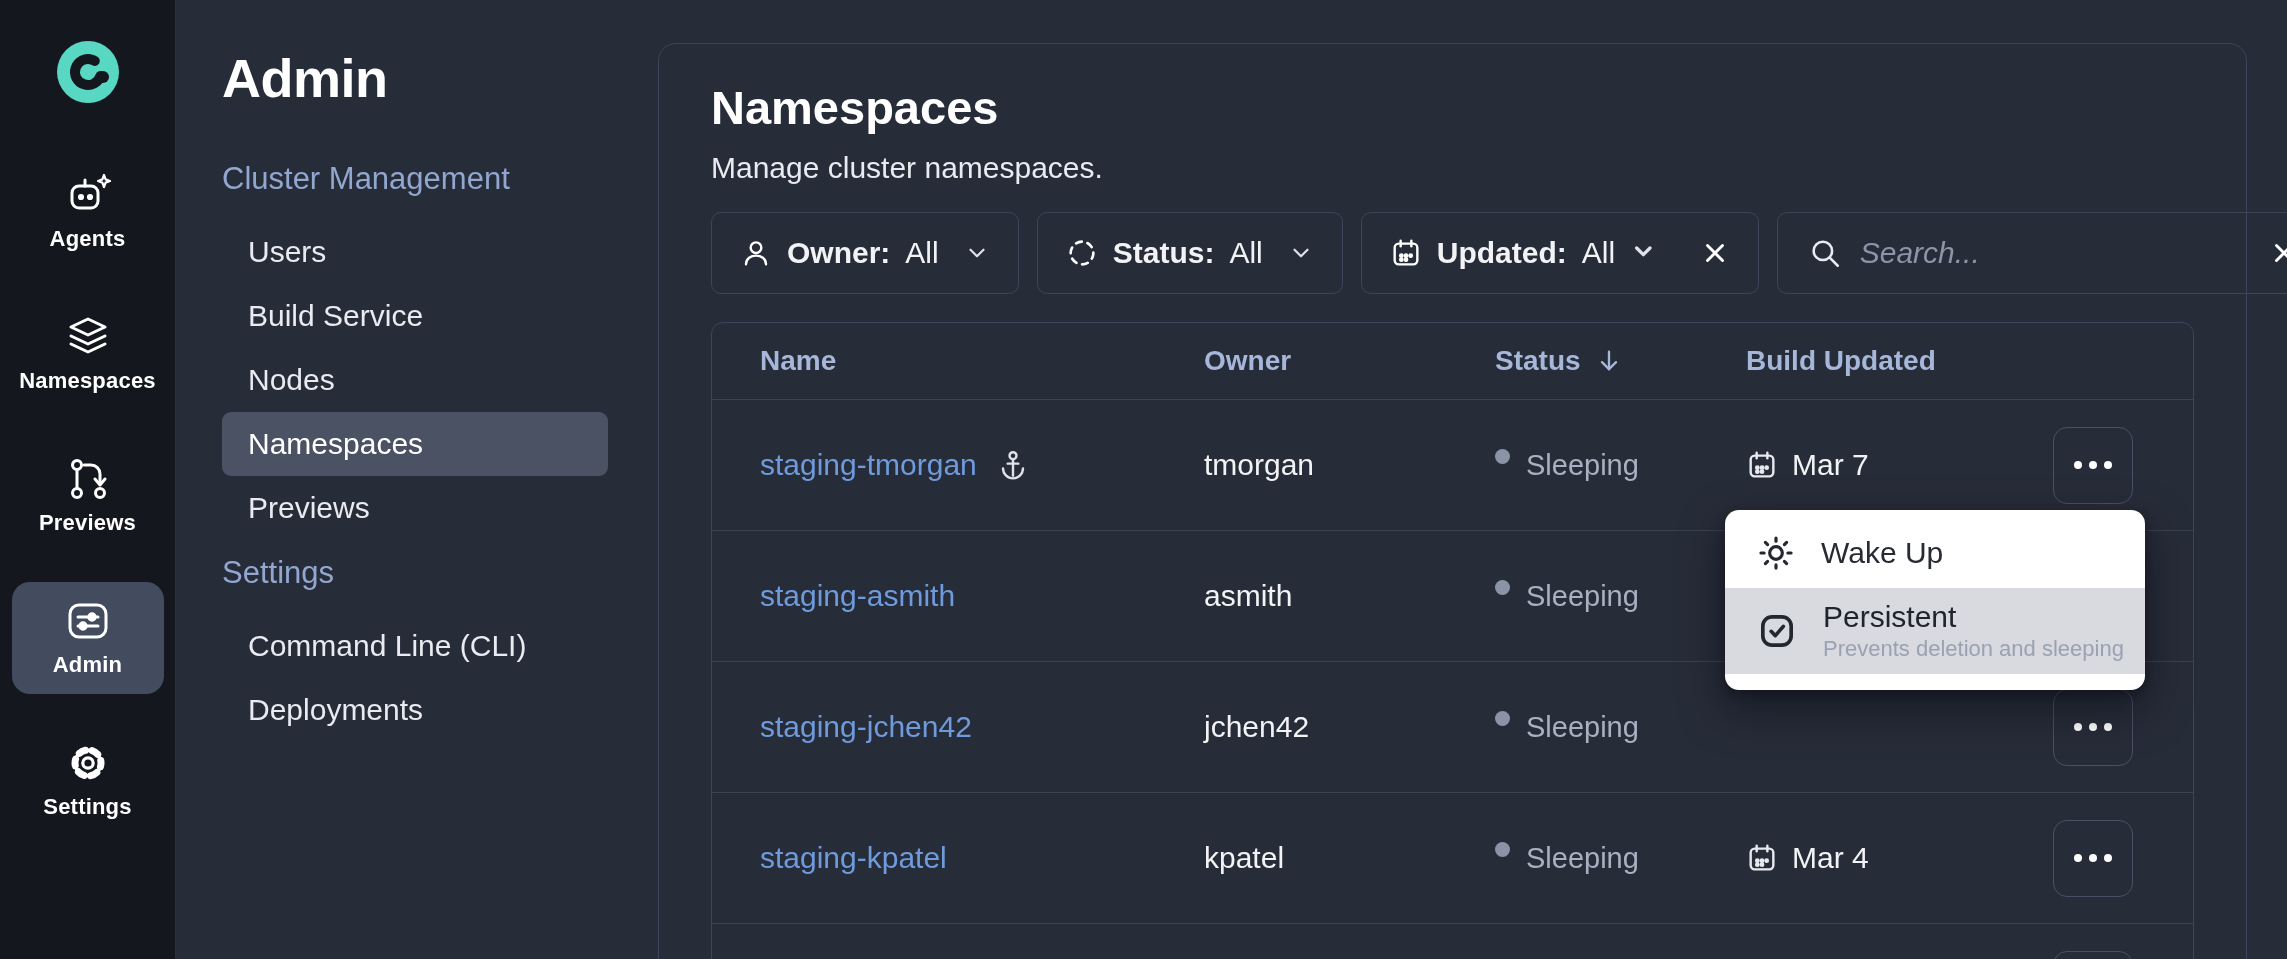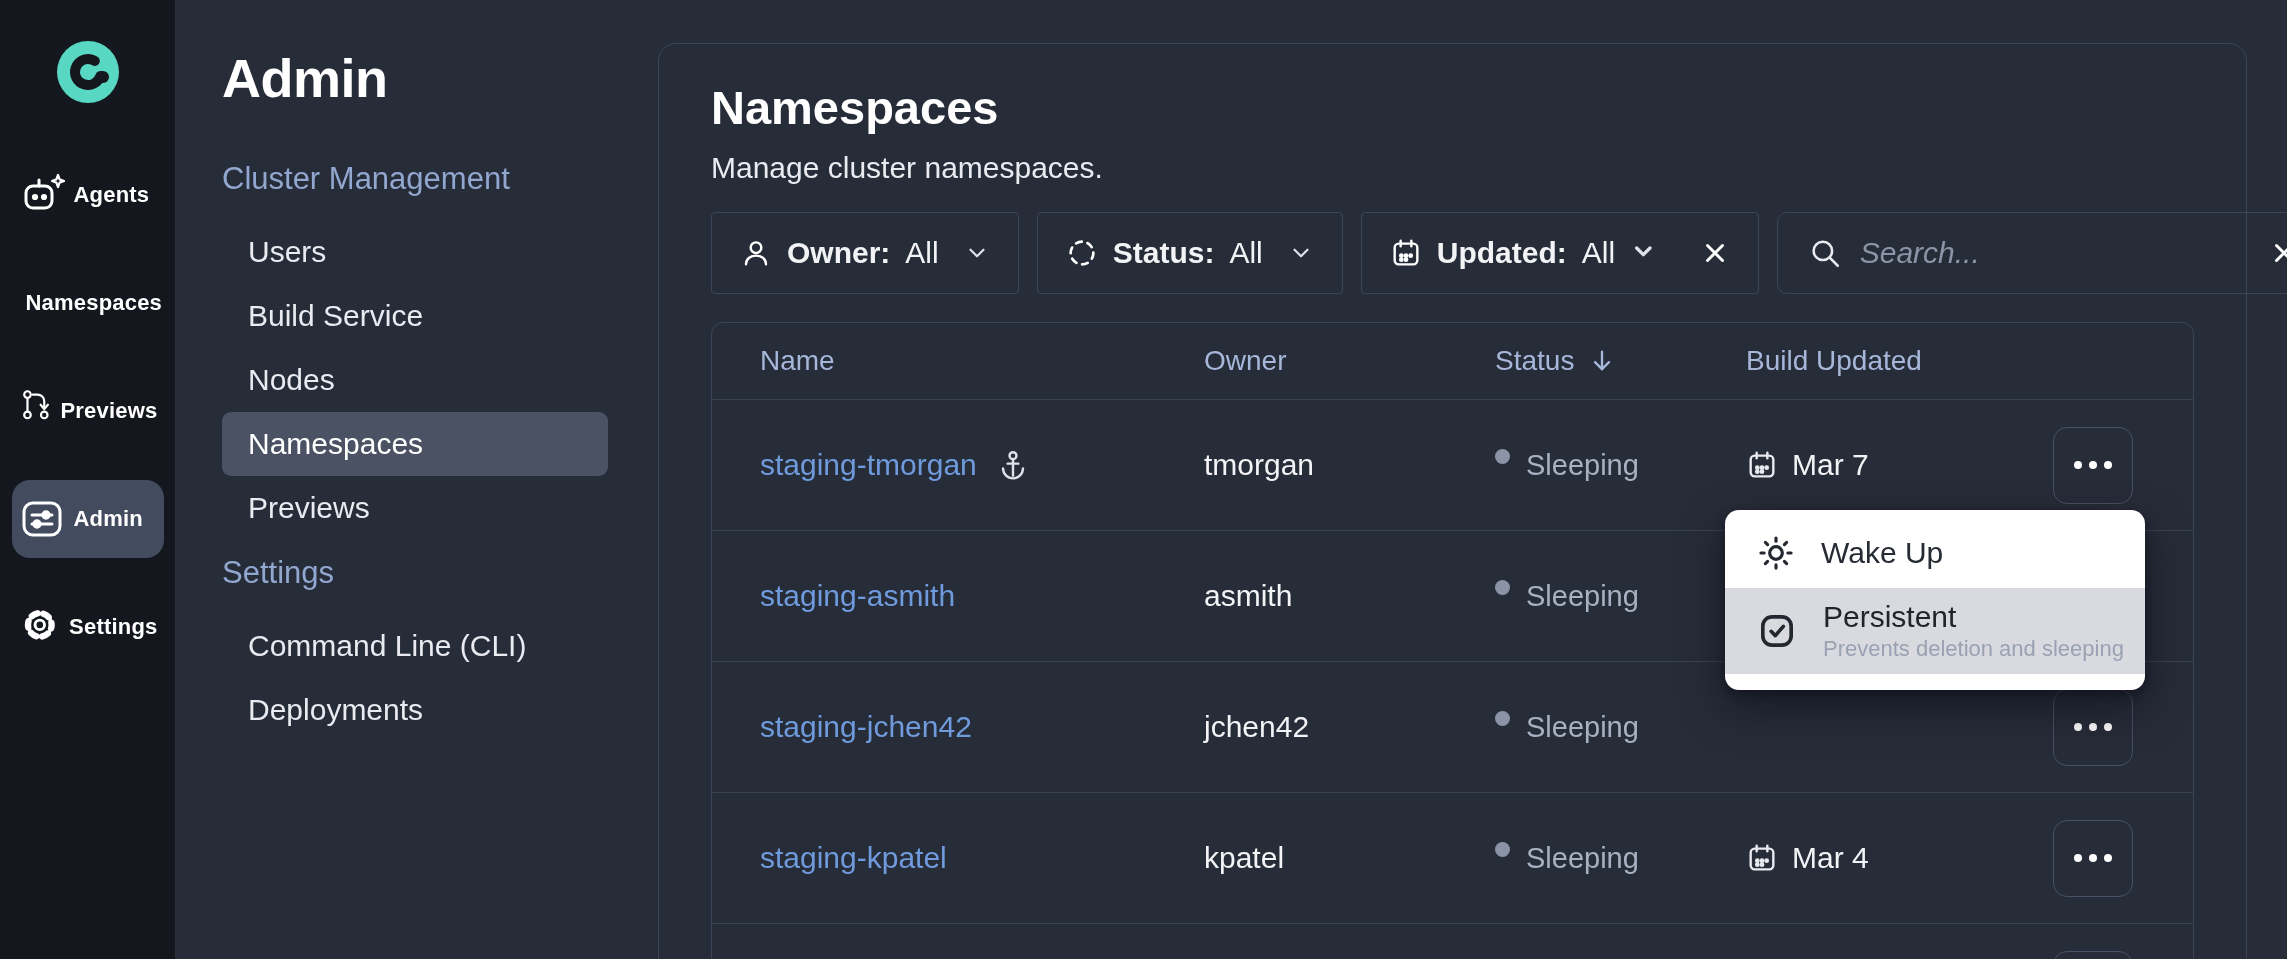--- a/index.html
+++ b/index.html
@@ -15,21 +15,21 @@
   
   .rail {
     position:absolute; left:0; top:0; width:176px; height:100%;
     background:#15171e; border-right:1px solid #2b303e;
     display:flex; flex-direction:column; align-items:center;
   }
   .logo { margin-top:40px; width:64px; height:64px; }
   .rail-nav { margin-top:52px; display:flex; flex-direction:column; gap:30px; align-items:center; }
   .rail-item {
     width:152px; padding:16px 6px; border-radius:18px;
-    display:flex; flex-direction:row; align-items:center; gap:8px;
+    display:flex; flex-direction:column; align-items:center; gap:8px;
     cursor:pointer;
   }
   .rail-item.selected { background:#434b5e; }
   .rail-item .ric { width:48px; height:46px; color:#ffffff; }
   .rail-label { font-size:22px; font-weight:bold; color:#ffffff; letter-spacing:.2px; }
 
   
   .sidebar {
     position:absolute; left:176px; top:0; width:482px; height:100%;
     padding:46px 0 0 46px;
@@ -50,21 +50,21 @@
     position:absolute; left:658px; top:43px; width:1589px; height:980px;
     border:1.5px solid #3e455a; border-radius:18px;
     padding:36px 52px 0 52px; background:#272c39;
   }
   .page-title { font-size:47px; font-weight:bold; color:#ffffff; line-height:56px; }
   .page-subtitle { margin-top:12px; font-size:30px; line-height:40px; color:#e9ebf1; }
 
   
   .filters { margin-top:24px; display:flex; gap:18px; height:82px; }
   .chip {
-    height:82px; border:1.5px solid #3e455a; border-radius:4px;
+    height:82px; border:1.5px solid #3e455a; border-radius:10px;
     display:flex; align-items:center; padding:0 28px; gap:15px;
     font-size:30px; cursor:pointer; background:transparent; color:#f2f3f5;
   }
   .chip .cic { width:32px; height:32px; color:#ffffff; flex:none; }
   .chip .chev { width:26px; height:26px; color:#dfe2e8; margin-left:10px; }
   .chip-label { font-weight:bold; white-space:nowrap; }
   .chip-value { white-space:nowrap; }
   .chip-updated { width:398px; }
   .chip-updated .chev { margin-left:auto; width:30px; height:30px; }
   .chip-x { width:30px; height:30px; color:#ffffff; margin-left:28px; flex:none; cursor:pointer; }
@@ -84,21 +84,21 @@
     margin-top:28px; border:1.5px solid #3e455a; border-radius:12px;
     overflow:hidden;
   }
   .trow {
     display:grid; grid-template-columns:492px 291px 251px 1fr 140px;
     align-items:center; height:131px;
   }
   .trow.thead { height:76px; }
   .trow + .trow { border-top:1.5px solid #3a4150; }
   .c-name { padding-left:48px; display:flex; align-items:center; gap:20px; }
-  .th { font-size:28px; color:#a6b7da; font-weight:400; }
+  .th { font-size:28px; color:#a6b7da; font-weight:700; }
   .th.c-status-h { display:flex; align-items:center; gap:14px; }
   .sort-ic { width:28px; height:28px; color:#a6b7da; cursor:pointer; }
   .ns-link { font-size:30px; color:#6f9bdd; text-decoration:none; cursor:pointer; }
   .anchor-ic { width:32px; height:32px; color:#dfe2e8; }
   .c-owner { font-size:30px; color:#f2f3f5; }
   .c-status { display:flex; align-items:flex-start; gap:16px; font-size:29px; color:#a9b0c1; }
   .sdot { width:15px; height:15px; border-radius:50%; background:#8b93a6; flex:none; }
   .c-date { display:flex; align-items:center; gap:14px; font-size:30px; color:#f2f3f5; }
   .c-date .cal { width:32px; height:32px; color:#e8eaef; flex:none; }
   .c-act { display:flex; justify-content:flex-end; padding-right:60px; }

